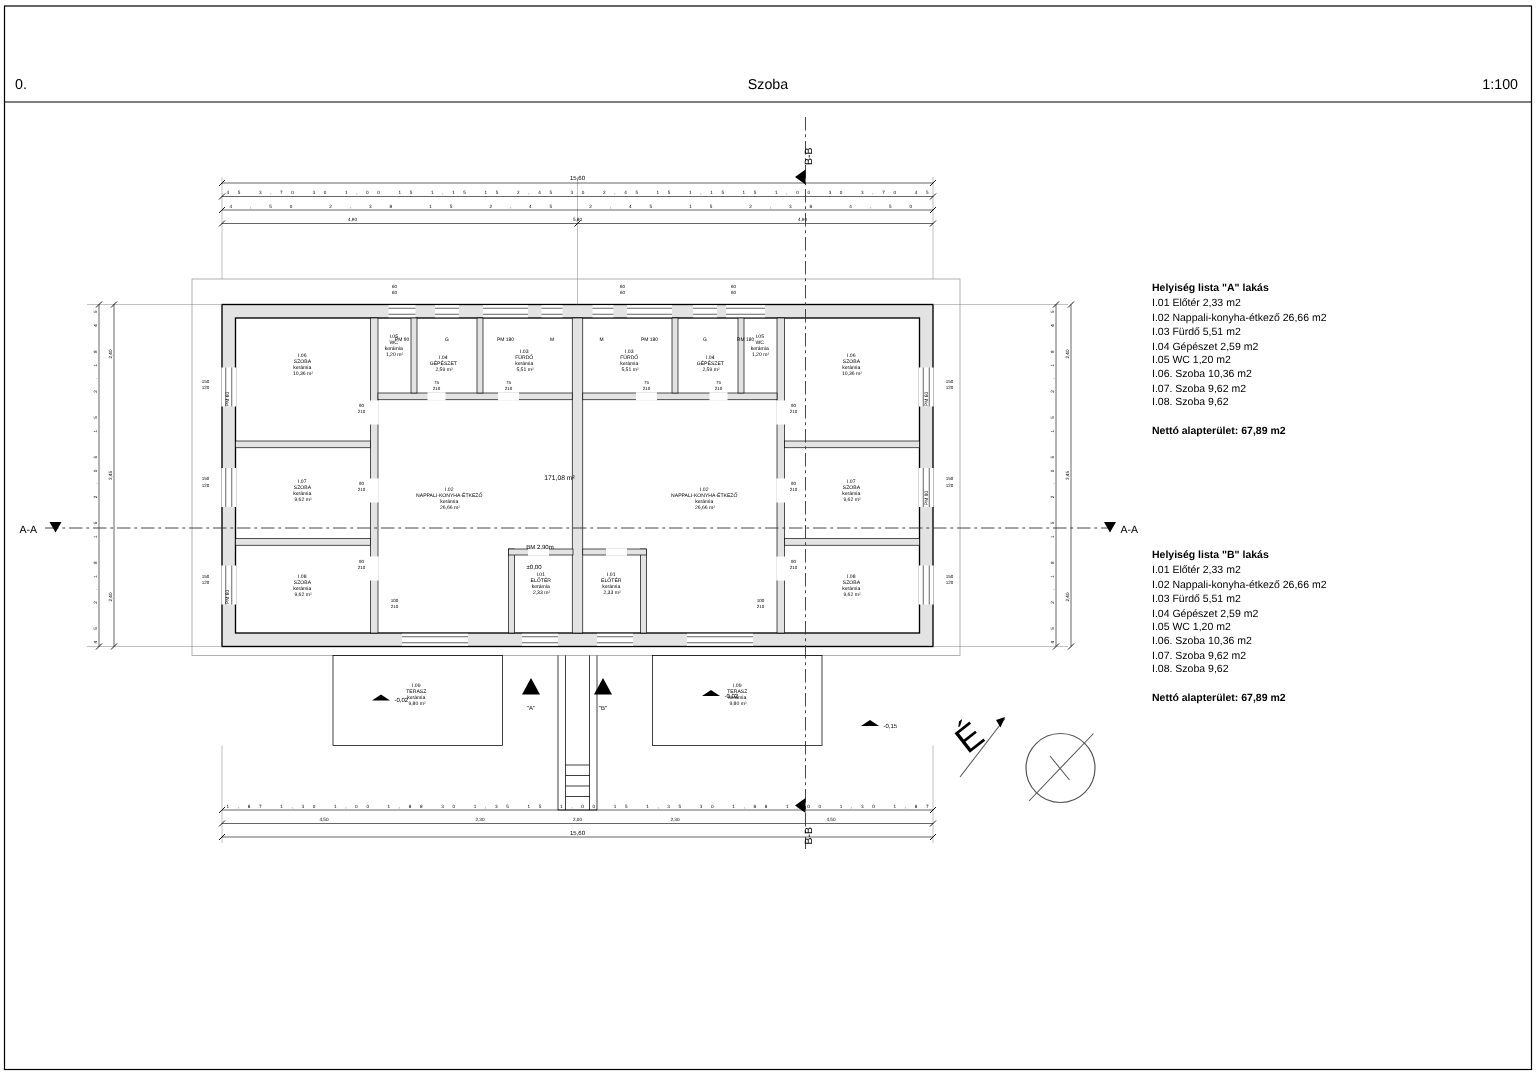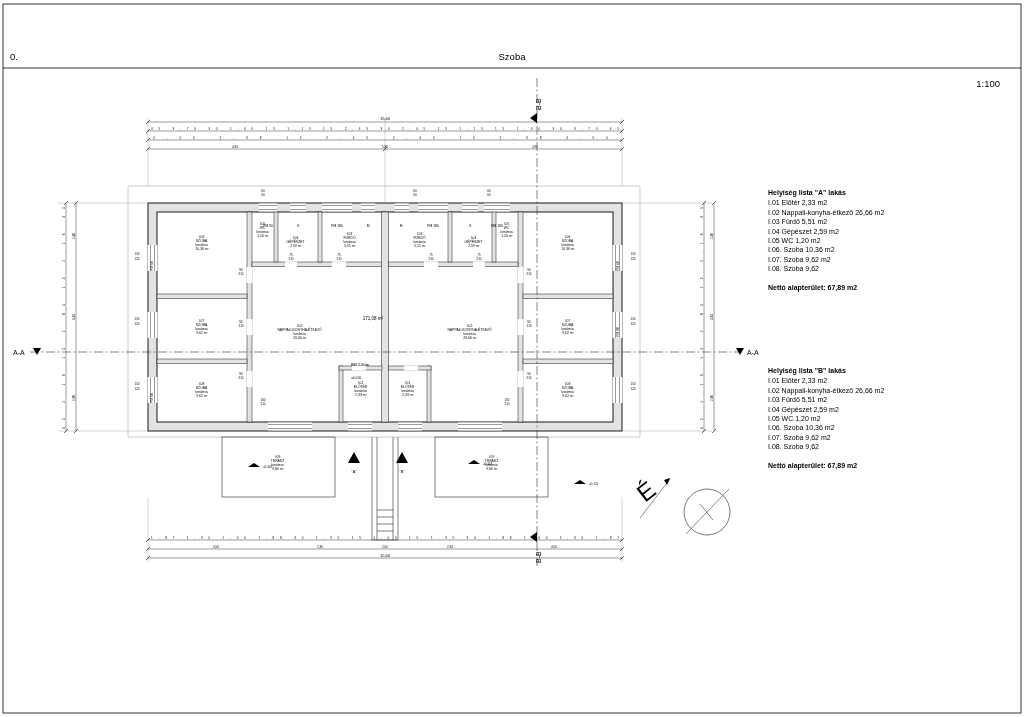--- a/index.html
+++ b/index.html
@@ -1,21 +1,21 @@
 <!DOCTYPE html>
 <html><head>
 <meta charset="utf-8">
 <style>
   html,body{margin:0;padding:0;background:#fff;}
   body{width:1024px;height:717px;position:relative;overflow:hidden;
        font-family:"Liberation Sans",sans-serif;color:#000;}
   .hdr{position:absolute;top:51px;font-size:9.5px;}
   #hdr-left{left:10px;}
   #hdr-center{left:0;right:0;text-align:center;}
-  #hdr-right{right:24px;margin-top:27px;}
+  #hdr-right{right:12px;}
   .roomlist{position:absolute;left:768px;width:215px;font-size:7px;line-height:9.4px;}
   #list-a{top:188px;}
   #list-b{top:366px;}
   .rl-title{font-weight:bold;margin-bottom:1px;}
   .rl-total{font-weight:bold;margin-top:9px;}
   svg{position:absolute;left:0;top:0;}
   svg text{font-family:"Liberation Sans",sans-serif;fill:#000;}
   .frame{fill:none;stroke:#000;stroke-width:0.8;}
   .frameline{stroke:#000;stroke-width:0.8;}
   .eaves{fill:none;stroke:#999;stroke-width:0.5;}

